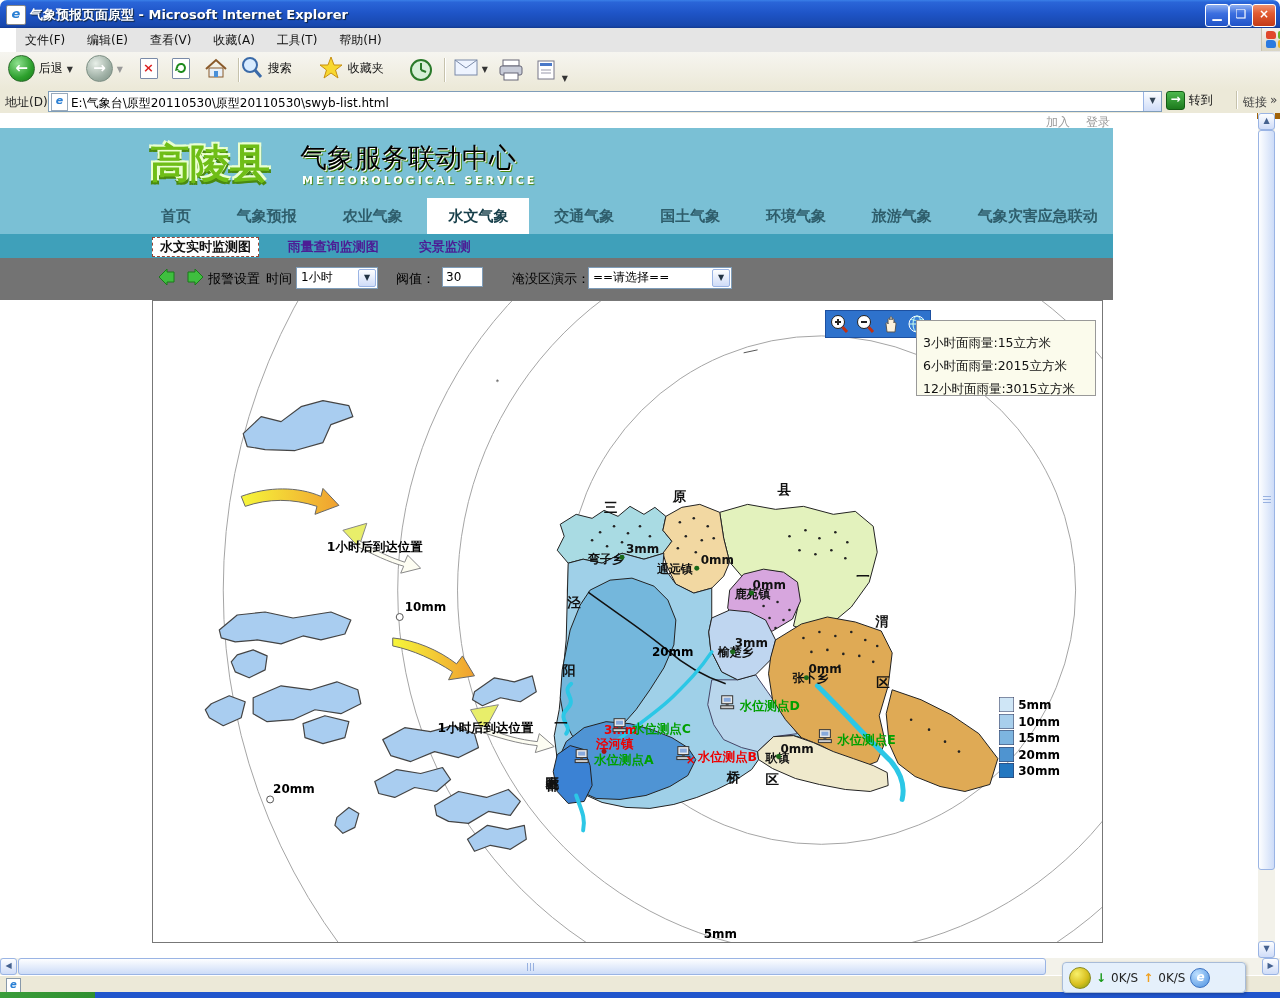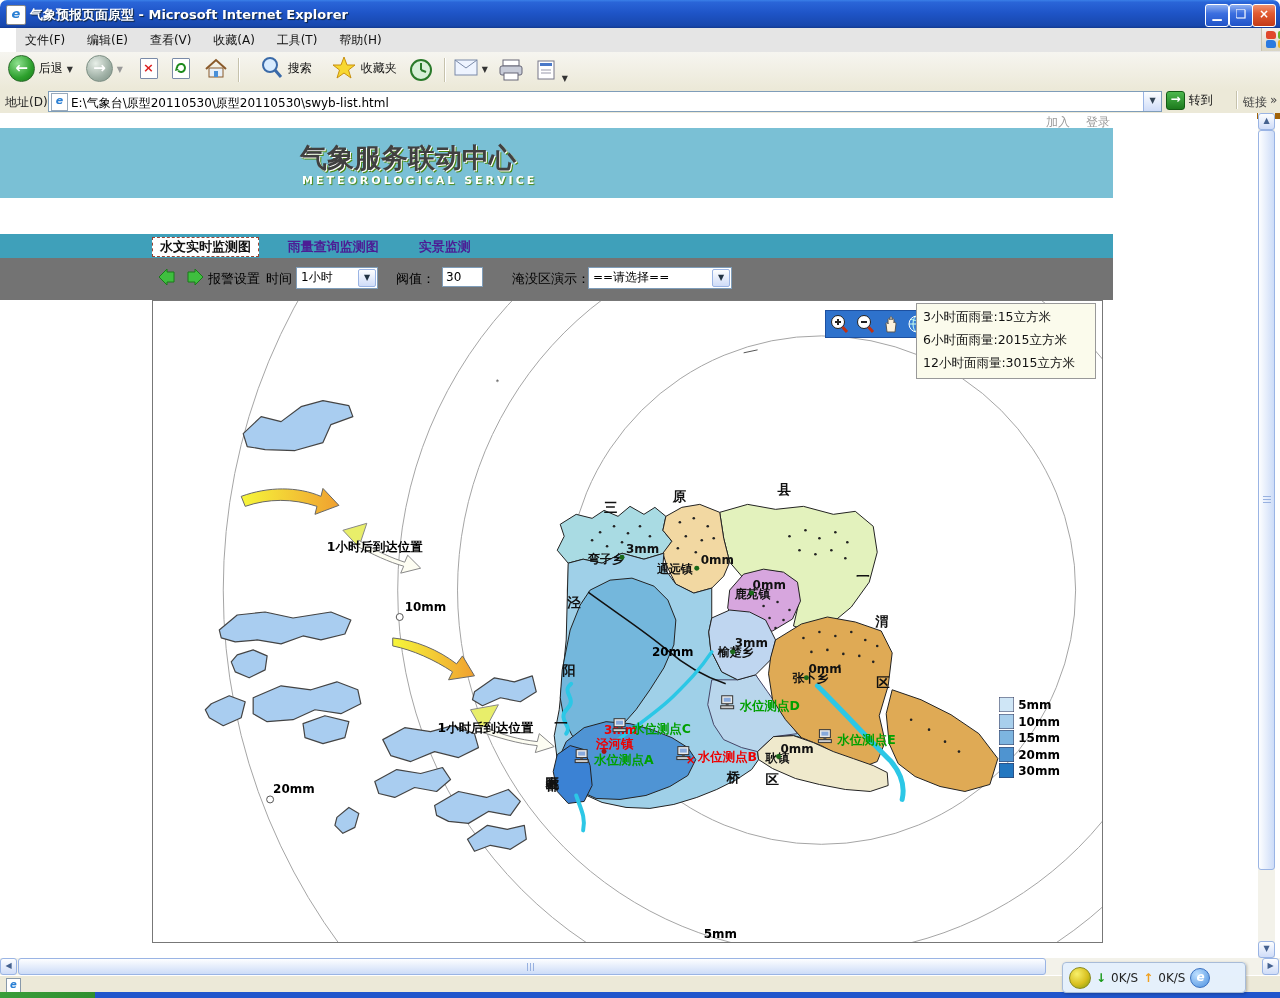--- a/index.html
+++ b/index.html
@@ -47,21 +47,21 @@
     border-left:1px solid #9ab4e4;text-align:center;line-height:17px;font-size:8px;color:#345;}
   .gobtn{left:1166px;top:2px;height:20px;color:#111;}
   .goicon{display:inline-block;width:17px;height:17px;background:linear-gradient(180deg,#4db84d,#1d7a1d);
     border:1px solid #145c14;border-radius:3px;color:#fff;font-weight:bold;text-align:center;line-height:15px;vertical-align:middle;}
   
   .page{left:0;top:113px;width:1257px;height:845px;background:#fff;overflow:hidden;}
   .userlinks{left:0;top:0;width:1113px;height:15px;color:#9a9a9a;}
   .masthead{left:0;top:15px;width:1113px;height:70px;background:#7ac0d5;}
   .logo-county{left:150px;top:8px;font-size:40px;font-weight:bold;color:#6fbe17;
     text-shadow:-2px -2px 0 #eaffd0,2px -2px 0 #eaffd0,-2px 2px 0 #4a8a10,2px 2px 0 #4a8a10;}
-  .logo-title{left:300px;top:12px;font-size:27px;font-weight:bold;color:#404040;
+  .logo-title{left:300px;top:12px;font-size:27px;font-weight:normal;color:#000000;
     text-shadow:1px 1px 0 #fff,2px 2px 0 #4a8a10;}
   .logo-sub{left:302px;top:46px;font-size:11px;font-weight:bold;color:#fff;letter-spacing:3px;
     text-shadow:1px 1px 1px #4a8a10;}
   .navrow{left:0;top:85px;width:1113px;height:36px;background:#7ac0d5;}
   .navtab{display:inline-block;height:36px;line-height:36px;padding:0 21px;font-size:15px;font-weight:bold;
     color:#2e5d6b;}
   .navtab.active{background:#fff;color:#173f4a;}
   .navrow .navinner{position:absolute;left:140px;top:0;white-space:nowrap;}
   .subnav{left:0;top:121px;width:1113px;height:24px;background:#3fa0ba;}
   .subitem{display:inline-block;height:16px;line-height:16px;margin-top:3px;padding:1px 7px;
@@ -72,22 +72,22 @@
   .ctrlrow .lbl{font-size:13px;color:#000;}
   .xpselect{border:1px solid #7f9db9;background:#fff;height:20px;line-height:18px;font-size:12px;}
   .xpselect .sdrop{position:absolute;right:1px;top:1px;width:16px;height:16px;
     background:linear-gradient(180deg,#fdfeff,#cfdcf8);border:1px solid #9ab4e4;border-radius:2px;
     text-align:center;line-height:15px;font-size:8px;color:#234;}
   .xpinput{border:1px solid #7f9db9;background:#fff;height:18px;line-height:18px;font-size:12px;padding-left:3px;}
   
   .mapbox{left:152px;top:187px;width:949px;height:641px;border:1px solid #777;background:#fff;overflow:hidden;}
   .maptools{left:672px;top:9px;width:104px;height:26px;background:#2e72cc;border:1px solid #1d50a0;
     display:flex;align-items:center;justify-content:space-around;}
-  .infobox{left:763px;top:2px;width:180px;height:76px;background:#fbfbec;border:1px solid #999;
-    padding:1px 6px;box-sizing:border-box;}
+  .infobox{left:763px;top:19px;width:180px;height:76px;background:#fbfbec;border:1px solid #999;
+    padding:10px 6px;box-sizing:border-box;}
   .infobox div{font-size:12.5px;color:#111;line-height:23px;white-space:nowrap;}
   .legend{left:846px;top:396px;}
   .legrow{height:16.5px;line-height:16px;font-size:12px;font-weight:bold;color:#000;}
   svg text{font-family:"DejaVu Sans","Liberation Sans",sans-serif;}
   
   .hscroll{left:0;top:958px;width:1280px;height:17px;background:#f3f2ea;}
   .sbtn{top:0;width:17px;height:17px;background:linear-gradient(180deg,#fdfeff,#cfdcf8);
     border:1px solid #9ab4e4;border-radius:3px;box-sizing:border-box;text-align:center;line-height:14px;
     font-size:8px;color:#44618f;}
   .hthumb{left:18px;top:0;width:1028px;height:17px;border:1px solid #9ab4e4;border-radius:3px;box-sizing:border-box;
@@ -158,28 +158,28 @@
     </span>
   </div>
   <div class="abs tbtn" style="left:204px;top:5px;">
     <svg width="24" height="24" viewBox="0 0 24 24">
       <path d="M2,12 L12,3 L22,12" fill="none" stroke="#8a5a2a" stroke-width="2"></path>
       <rect x="5" y="11" width="14" height="9" fill="#e8f0f8" stroke="#8a5a2a"></rect>
       <rect x="10" y="14" width="4" height="6" fill="#4a90d8"></rect>
     </svg>
   </div>
   <div class="abs tsep" style="left:238px;"></div>
-  <div class="abs tbtn" style="left:260px;">
+  <div class="abs tbtn" style="left:240px;">
     <svg width="24" height="26" viewBox="0 0 24 26" style="vertical-align:middle;">
       <circle cx="10" cy="10" r="7" fill="#d8ecff" stroke="#3a6aa8" stroke-width="2"></circle>
       <line x1="15" y1="15" x2="21" y2="22" stroke="#3a6aa8" stroke-width="3"></line>
     </svg>
     <span>搜索</span>
   </div>
-  <div class="abs tbtn" style="left:331px;">
+  <div class="abs tbtn" style="left:318px;">
     <svg width="26" height="26" viewBox="0 0 26 26" style="vertical-align:middle;">
       <path d="M13,2 L16,10 L24,10 L17.5,15 L20,23 L13,18 L6,23 L8.5,15 L2,10 L10,10 Z" fill="#f8d830" stroke="#c89010"></path>
     </svg>
     <span>收藏夹</span>
   </div>
   <div class="abs tbtn" style="left:408px;top:5px;">
     <svg width="26" height="26" viewBox="0 0 26 26">
       <circle cx="13" cy="13" r="10" fill="#d8f0d8" stroke="#2a7a2a" stroke-width="2"></circle>
       <line x1="13" y1="13" x2="13" y2="6" stroke="#2a7a2a" stroke-width="2"></line>
       <line x1="13" y1="13" x2="18" y2="15" stroke="#2a7a2a" stroke-width="2"></line>
@@ -228,24 +228,38 @@
 </div>
 
 <div class="abs page">
 
   <div class="abs userlinks">
     <span class="abs" style="left:1046px;top:1px;">加入</span>
     <span class="abs" style="left:1086px;top:1px;">登录</span>
   </div>
 
   <div class="abs masthead">
+    <div class="abs logo-county">高陵县</div>
     <div class="abs logo-title">气象服务联动中心</div>
     <div class="abs logo-sub">METEOROLOGICAL SERVICE</div>
   </div>
 
+  <div class="abs navrow">
+    <div class="navinner">
+      <span class="navtab">首页</span>
+      <span class="navtab">气象预报</span>
+      <span class="navtab">农业气象</span>
+      <span class="navtab active">水文气象</span>
+      <span class="navtab">交通气象</span>
+      <span class="navtab">国土气象</span>
+      <span class="navtab">环境气象</span>
+      <span class="navtab">旅游气象</span>
+      <span class="navtab">气象灾害应急联动</span>
+    </div>
+  </div>
 
   <div class="abs subnav">
     <div class="subinner">
       <span class="subitem active">水文实时监测图</span>
       <span class="subitem" style="margin-left:18px;">雨量查询监测图</span>
       <span class="subitem" style="margin-left:22px;">实景监测</span>
     </div>
   </div>
 
   <div class="abs ctrlrow">

